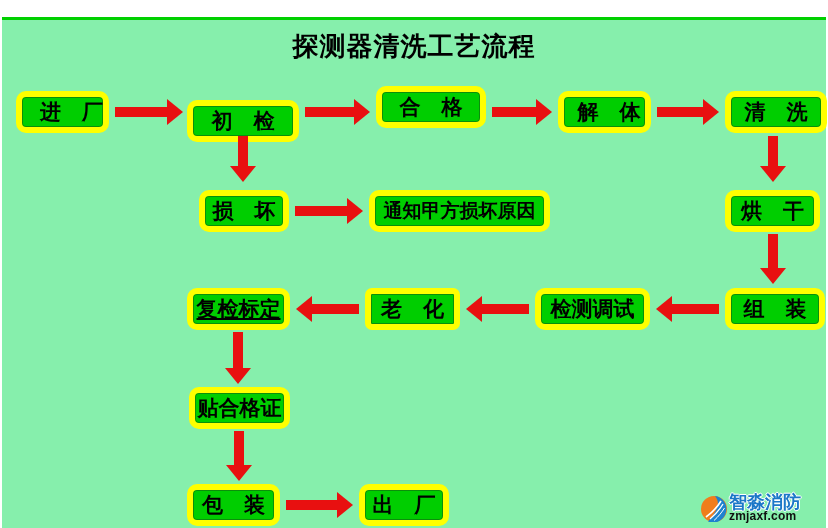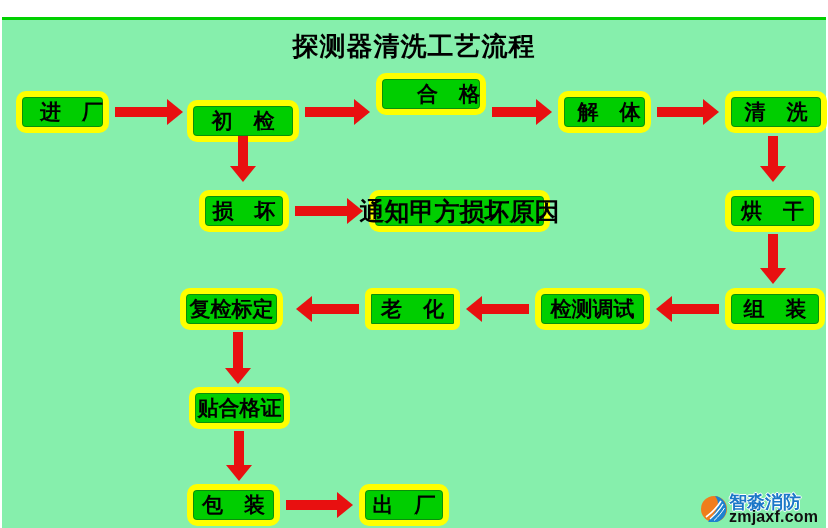--- a/index.html
+++ b/index.html
@@ -36,21 +36,21 @@
     border-radius: 10px;
     box-shadow: inset 0 0 0 1px #0B8F0B;
     display: flex;
     align-items: center;
     justify-content: center;
     font-size: 21px;
     font-weight: bold;
     color: #000;
     white-space: nowrap;
   }
-  .node.small { font-size: 25px; }
+  .node.small { font-size: 19px; }
   
   .ar { position: absolute; }
   .ar-right { height: 26px; }
   .ar-right .shaft { position: absolute; left: 0; right: 15px; top: 8px; height: 10px; background: #E81010; }
   .ar-right .head  { position: absolute; right: 0; top: 0; width: 0; height: 0;
                      border-top: 13px solid transparent; border-bottom: 13px solid transparent;
                      border-left: 16px solid #E81010; }
   .ar-left { height: 26px; }
   .ar-left .shaft { position: absolute; left: 15px; right: 0; top: 8px; height: 10px; background: #E81010; }
   .ar-left .head  { position: absolute; left: 0; top: 0; width: 0; height: 0;
@@ -71,61 +71,61 @@
   }
   .wm-text { margin-left: 2px; }
   .wm-brand {
     font-size: 18px; line-height: 15px;
     font-weight: bold;
     color: #1B78C8;
     text-shadow: 1px 0 0 #fff, -1px 0 0 #fff, 0 1px 0 #fff, 0 -1px 0 #fff;
     white-space: nowrap;
   }
   .wm-domain {
-    font-size: 16px; line-height: 13px;
+    font-size: 12px; line-height: 13px;
     font-weight: bold;
     color: #101010;
     letter-spacing: 0.2px;
     white-space: nowrap;
   }
 </style>
 </head>
 <body>
 
 <div id="stage">
 
   <div class="title">探测器清洗工艺流程</div>
 
   <div class="node" style="left:14px;  top:71px; width:93px;justify-content:flex-end;">
       <span>进　厂</span>
     </div>
   <div class="node" style="left:185px; top:80px; width:112px;font-family:Liberation Mono, monospace;">
       <span>初　检</span>
     </div>
-  <div class="node" style="left:374px; top:53px; width:110px;justify-content:flex-end;">
+  <div class="node" style="left:374px; top:66px; width:110px;">
       <span>合　格</span>
     </div>
   <div class="node" style="left:556px; top:71px; width:93px;padding-left:9px;">
       <span>解　体</span>
     </div>
   <div class="node" style="left:723px; top:71px; width:102px;">
       <span>清　洗</span>
     </div>
 
   <div class="node" style="left:197px; top:170px; width:90px;justify-content:center;">
       <span>损　坏</span>
     </div>
   <div class="node small" style="left:367px; top:170px; width:181px;">
       <span>通知甲方损坏原因</span>
     </div>
   <div class="node" style="left:723px; top:170px; width:95px;">
       <span>烘　干</span>
     </div>
 
-  <div class="node" style="left:178px; top:268px; width:103px;">
+  <div class="node" style="left:185px; top:268px; width:103px;text-decoration:underline;">
       <span>复检标定</span>
     </div>
   <div class="node" style="left:363px; top:268px; width:95px;border-radius:7px;">
       <span>老　化</span>
     </div>
   <div class="node" style="left:533px; top:268px; width:115px;">
       <span>检测调试</span>
     </div>
   <div class="node" style="left:723px; top:268px; width:100px;">
       <span>组　装</span>

